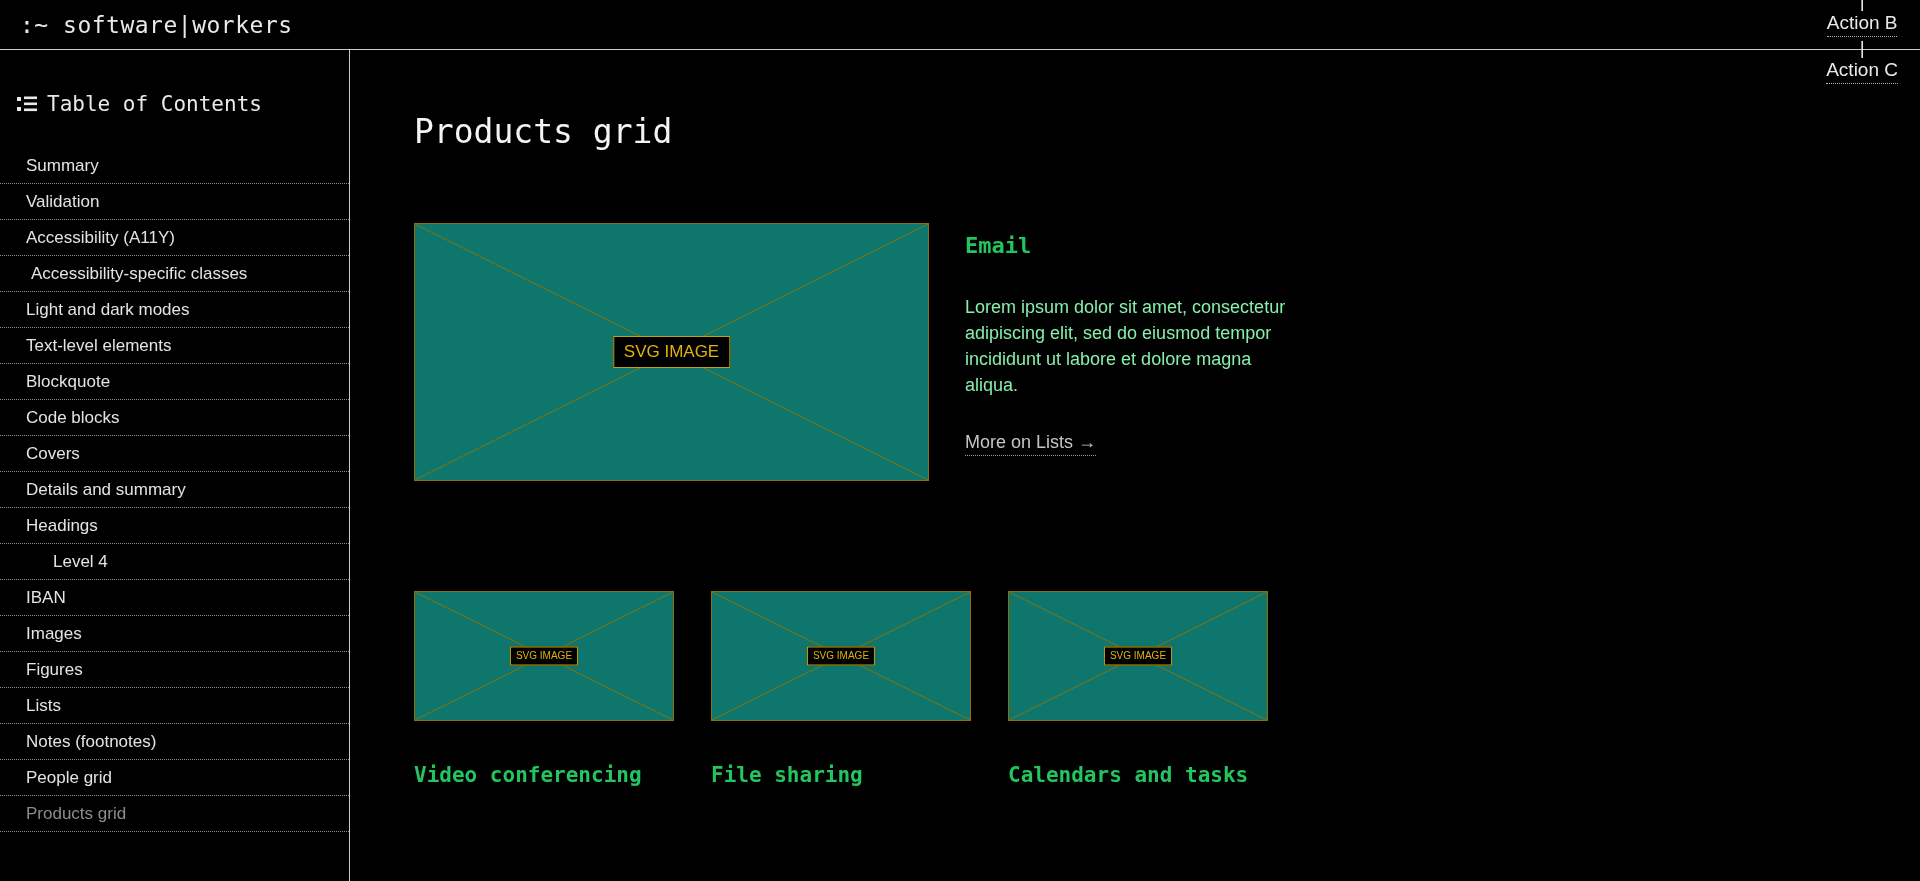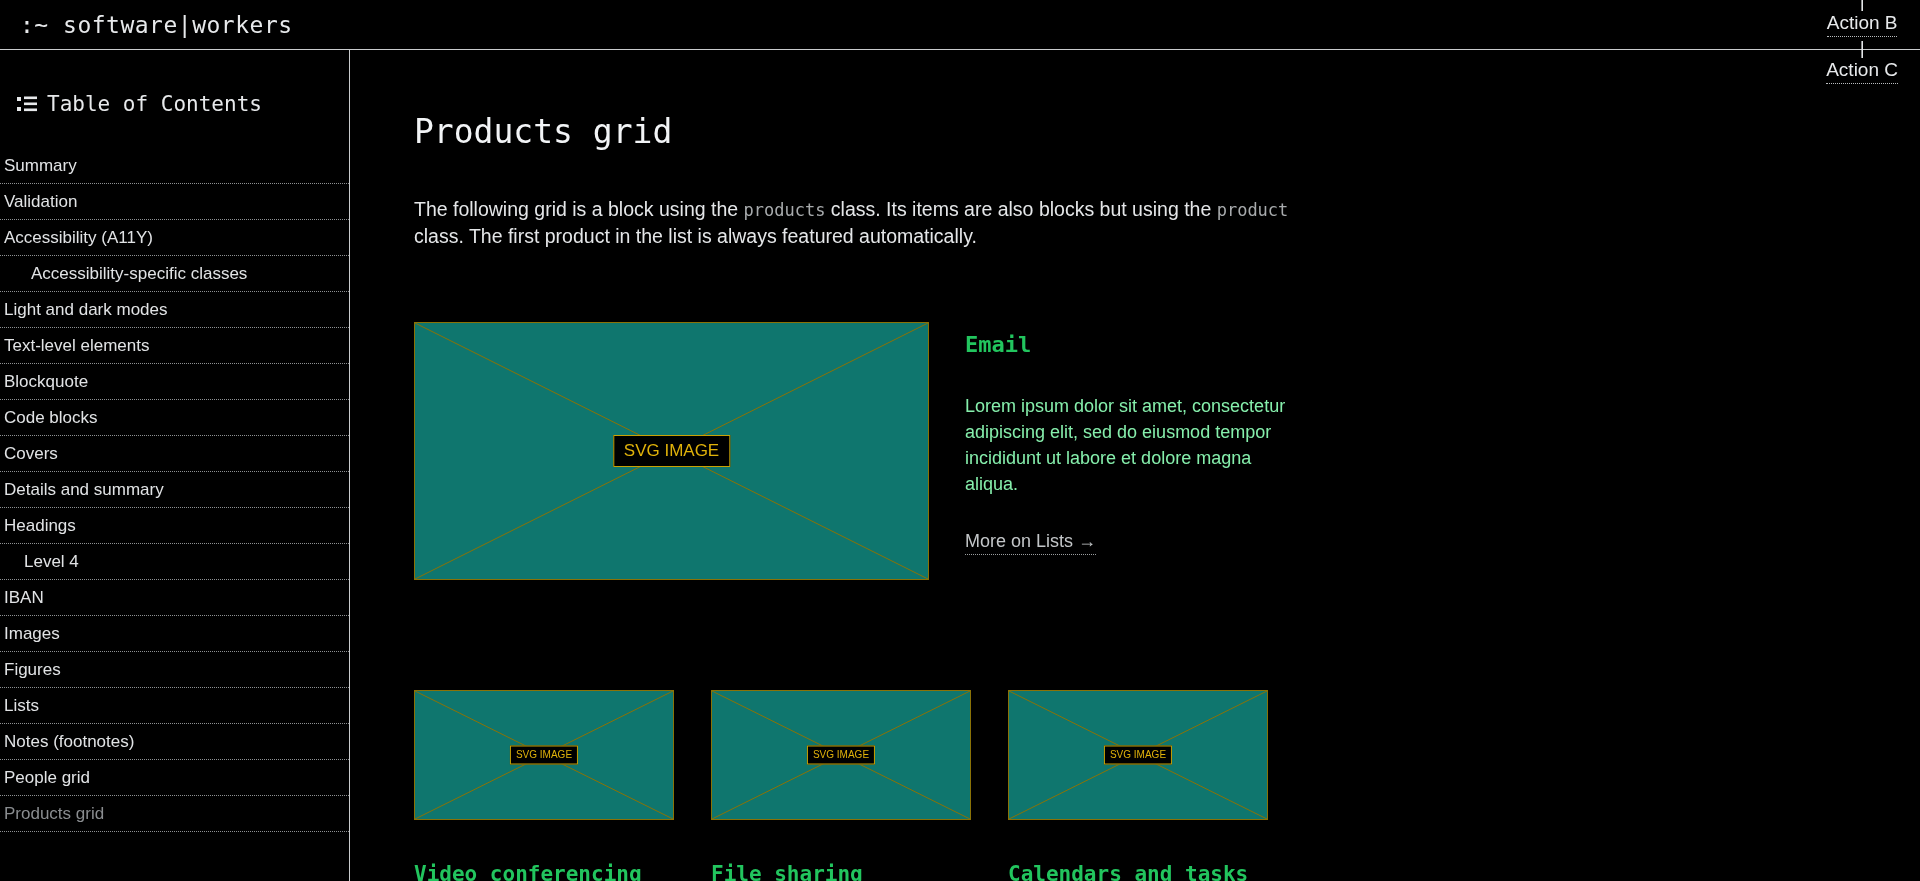--- a/index.html
+++ b/index.html
@@ -93,27 +93,27 @@
     list-style: none;
   }
 
   .toc-item {
     height: 36px;
     display: flex;
     align-items: center;
     border-bottom: 1px dotted #8e9193;
     font-size: 17px;
     color: #e1e3e5;
-    padding-left: 4px;
+    padding-left: 26px;
     cursor: pointer;
     white-space: nowrap;
   }
 
   .toc-item.lvl2 { padding-left: 31px; }
-  .toc-item.lvl3 { padding-left: 24px; }
+  .toc-item.lvl3 { padding-left: 53px; }
   .toc-item.active { color: #8a8d90; }
 
   
   .main {
     flex: 1 1 auto;
     padding: 62px 0 0 64px;
     overflow: hidden;
   }
 
   .page-title {
@@ -299,23 +299,20 @@
         <li class="toc-item active">
           <span>Products grid</span>
         </li>
       </ul>
   </nav>
 
   <main class="main">
 
     <h1 class="page-title">Products grid</h1>
 
-    <p class="intro">
-      <span>The following grid is a block using the </span><code>products</code><span> class. Its items are also blocks but using the </span><code>product</code><span> class. The first product in the list is always featured automatically.</span>
-    </p>
 
     <section class="featured">
       <div class="ph ph-featured">
         <svg viewBox="0 0 515 258" preserveAspectRatio="none">
           <line x1="0" y1="0" x2="515" y2="258" stroke="#8a7207" stroke-width="1" vector-effect="non-scaling-stroke"></line>
           <line x1="515" y1="0" x2="0" y2="258" stroke="#8a7207" stroke-width="1" vector-effect="non-scaling-stroke"></line>
         </svg>
         <span class="ph-label">SVG IMAGE</span>
       </div>
       <div class="featured-body">

